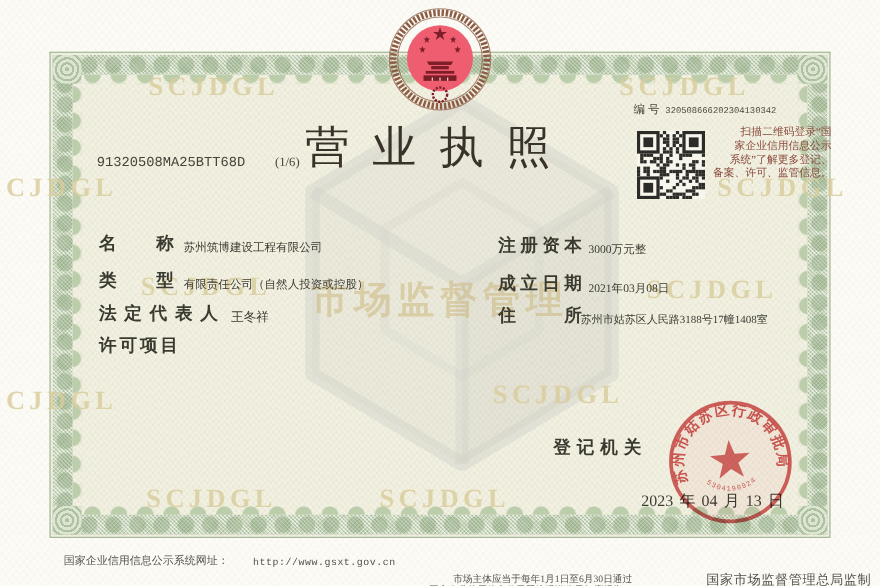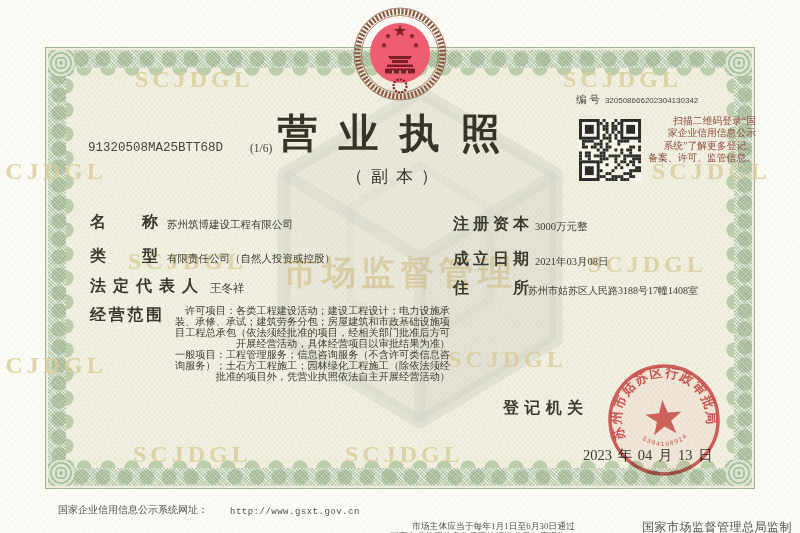--- a/index.html
+++ b/index.html
@@ -45,29 +45,29 @@
     color:#d9cc9b;opacity:.8;white-space:nowrap;}
   .wmzh{position:absolute;z-index:2;font-weight:bold;font-size:34px;letter-spacing:5px;
     color:#cdb980;opacity:.55;white-space:nowrap;}
   .cube{position:absolute;left:268px;top:78px;z-index:2;}
   
   .jlabel{position:absolute;z-index:5;font-size:16px;color:#3b3a30;font-weight:700;
     text-align:justify;text-align-last:justify;line-height:17px;}
   .val{position:absolute;z-index:5;font-size:10.5px;color:#3c3b33;white-space:nowrap;}
   .pre{white-space:pre-line;text-align:right;}
   .title{position:absolute;z-index:5;top:106px;left:50%;transform:translateX(calc(-50% - 11px));
-    font-size:40px;font-weight:bold;letter-spacing:21px;padding-left:21px;color:#38322a;white-space:nowrap;}
+    font-size:40px;font-weight:normal;letter-spacing:21px;padding-left:21px;color:#38322a;white-space:nowrap;}
   .subtitle{position:absolute;z-index:5;top:165px;left:50%;transform:translateX(calc(-50% - 4px));
     font-size:17px;letter-spacing:8px;color:#3b352c;white-space:nowrap;}
   .cclabel{position:absolute;z-index:5;left:88px;top:119px;font-size:13px;letter-spacing:5.5px;color:#51503f;}
   .ccvalue{position:absolute;z-index:5;left:88px;top:141px;font-size:12.5px;color:#45443a;
     font-family:"Liberation Mono","DejaVu Sans Mono",monospace;}
   .ccpage{position:absolute;z-index:5;left:250px;top:142px;font-size:11.5px;color:#45443a;}
   .serial{position:absolute;z-index:5;left:576px;top:93px;font-size:10.5px;color:#4a493e;white-space:nowrap;}
-  .serial .num{font-family:Liberation Sans, sans-serif;font-size:8px;letter-spacing:0;}
+  .serial .num{font-family:Liberation Mono, monospace;font-size:8px;letter-spacing:0;}
   .qr{position:absolute;z-index:5;left:579px;top:119px;width:62px;height:62px;background:#f7f5ec;}
   .qrcap{position:absolute;z-index:5;left:648px;top:115px;width:108px;font-size:9.8px;line-height:12.4px;
     color:#8a4a3c;}
   .scope{position:absolute;z-index:5;left:170px;top:305px;width:280px;font-size:10.2px;line-height:11px;
     color:#3c3b33;letter-spacing:0;}
   .date{position:absolute;z-index:5;left:583px;top:446px;font-size:14.5px;color:#3c3b33;word-spacing:2px;white-space:nowrap;}
   .seal{position:absolute;z-index:6;left:606px;top:362px;transform:rotate(-5deg);opacity:.88;
     mix-blend-mode:multiply;}
   .emblem{position:absolute;z-index:5;left:352px;top:6px;}
   .foot{position:absolute;z-index:5;color:#53524a;}
@@ -136,21 +136,20 @@
     <g fill="none" stroke="#f2efe2" stroke-width="1">
       <path d="M41,67.5 v-3 M48,67.5 v-3 M55,67.5 v-3"></path>
     </g>
     <circle cx="48" cy="80" r="6.5" fill="none" stroke="#7c1d28" stroke-width="2.2" stroke-dasharray="2 1.3"></circle>
   </svg>
 
   <div class="ccvalue">91320508MA25BTT68D</div>
   <div class="ccpage">(1/6)</div>
 
   <div class="title">营业执照</div>
-  <div class="subtitle">（副本）</div>
 
   <div class="serial">
     <span>编 号</span>&nbsp;&nbsp;<span class="num">320508666202304130342</span>
   </div>
 
   <div class="qr"><svg width="62" height="62" viewBox="0 0 62 62" xmlns="http://www.w3.org/2000/svg">
         <rect x="23.62" y="0.00" width="2.95" height="2.95" fill="#2b2b27"></rect>
         <rect x="35.43" y="0.00" width="2.95" height="2.95" fill="#2b2b27"></rect>
         <rect x="20.67" y="2.95" width="2.95" height="2.95" fill="#2b2b27"></rect>
         <rect x="26.57" y="2.95" width="2.95" height="2.95" fill="#2b2b27"></rect>
@@ -301,28 +300,21 @@
 
   <div class="jlabel" style="left:90px;top:213px;width:68px">名称</div>
   <div class="val" style="left:167px;top:218px">苏州筑博建设工程有限公司</div>
 
   <div class="jlabel" style="left:90px;top:247px;width:68px">类型</div>
   <div class="val" style="left:167px;top:252px">有限责任公司（自然人投资或控股）</div>
 
   <div class="jlabel" style="left:90px;top:277px;width:108px">法定代表人</div>
   <div class="val" style="left:210px;top:281px;font-size:11.5px">王冬祥</div>
 
-  <div class="jlabel" style="left:90px;top:306px;width:72px">经营范围</div>
-  <div class="scope pre">许可项目：各类工程建设活动；建设工程设计；电力设施承
-装、承修、承试；建筑劳务分包；房屋建筑和市政基础设施项
-目工程总承包（依法须经批准的项目，经相关部门批准后方可
-开展经营活动，具体经营项目以审批结果为准）
-一般项目：工程管理服务；信息咨询服务（不含许可类信息咨
-询服务）；土石方工程施工；园林绿化工程施工（除依法须经
-批准的项目外，凭营业执照依法自主开展经营活动）</div>
+  <div class="jlabel" style="left:90px;top:306px;width:72px">许可项目</div>
 
   <div class="jlabel" style="left:453px;top:215px;width:76px">注册资本</div>
   <div class="val" style="left:535px;top:220px">3000万元整</div>
 
   <div class="jlabel" style="left:453px;top:250px;width:76px">成立日期</div>
   <div class="val" style="left:535px;top:255px">2021年03月08日</div>
 
   <div class="jlabel" style="left:453px;top:279px;width:76px">住所</div>
   <div class="val" style="left:528px;top:284px;font-size:10px">苏州市姑苏区人民路3188号17幢1408室</div>
 

